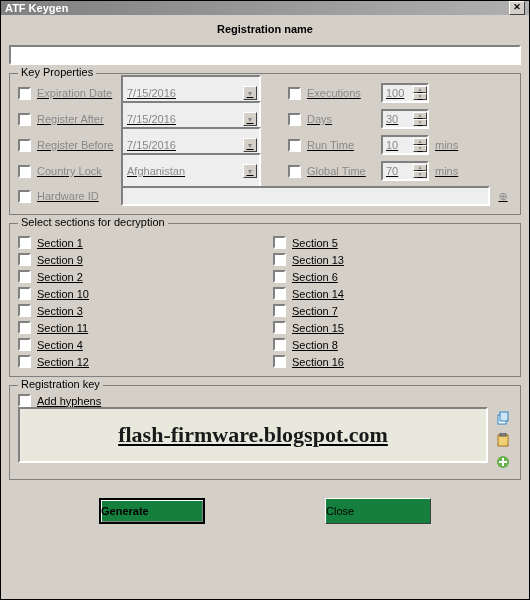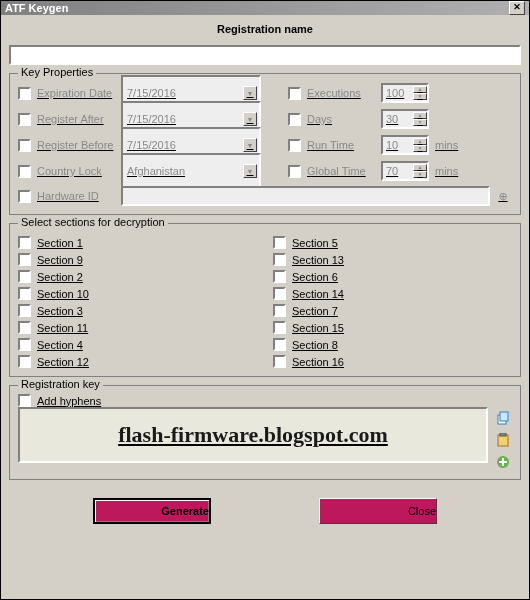--- a/index.html
+++ b/index.html
@@ -28,21 +28,21 @@
 .kp-rlabel { width: 70px; color: #888; }
 .unit { margin-left: 6px; color: #888; }
 .sections-grid { display: grid; grid-template-columns: repeat(2, 1fr); gap: 4px 16px; padding-top: 4px; }
 .sec-item { display: flex; align-items: center; }
 .regkey-area { background: #e8e8dd; border: 2px solid; border-color: #808080 #fff #fff #808080; height: 56px; display: flex; align-items: center; justify-content: center; font-family: 'Comic Sans MS', cursive; font-size: 22px; font-weight: bold; color: #1a1a1a; }
 .regkey-row { display: flex; gap: 6px; align-items: flex-start; }
 .regkey-main { flex: 1; }
 .regkey-icons { display: flex; flex-direction: column; gap: 4px; padding-top: 2px; }
 .icon-btn { width: 18px; height: 18px; display: flex; align-items: center; justify-content: center; cursor: pointer; }
 .buttons-row { display: flex; justify-content: space-around; padding: 10px 30px 0; }
-.btn { width: 118px; height: 26px; border: 1px solid; border-color: #fff #404040 #404040 #fff; background: #be185d; cursor: pointer; text-align: right; line-height: 24px; }
+.btn { width: 106px; height: 26px; border: 1px solid; border-color: #fff #404040 #404040 #fff; background: #15803d; cursor: pointer; text-align: left; line-height: 24px; }
 .btn.primary { border: 2px solid #000; line-height: 22px; box-shadow: inset 1px 1px 0 #fff, inset -1px -1px 0 #808080; font-weight: bold; }
 .hw-row { display: flex; align-items: center; margin-top: 2px; justify-content: space-between; }
 .hw-input { flex: 1; height: 20px; border: 2px solid; border-color: #808080 #fff #fff #808080; background: #eee; margin-left: 0; }
 .hw-icon { width: 18px; height: 18px; margin-left: 4px; cursor: pointer; display:flex; align-items:center; justify-content:center; color:#888; }
 </style>
 </head>
 <body>
 
 <div class="window">
   <div class="titlebar">

